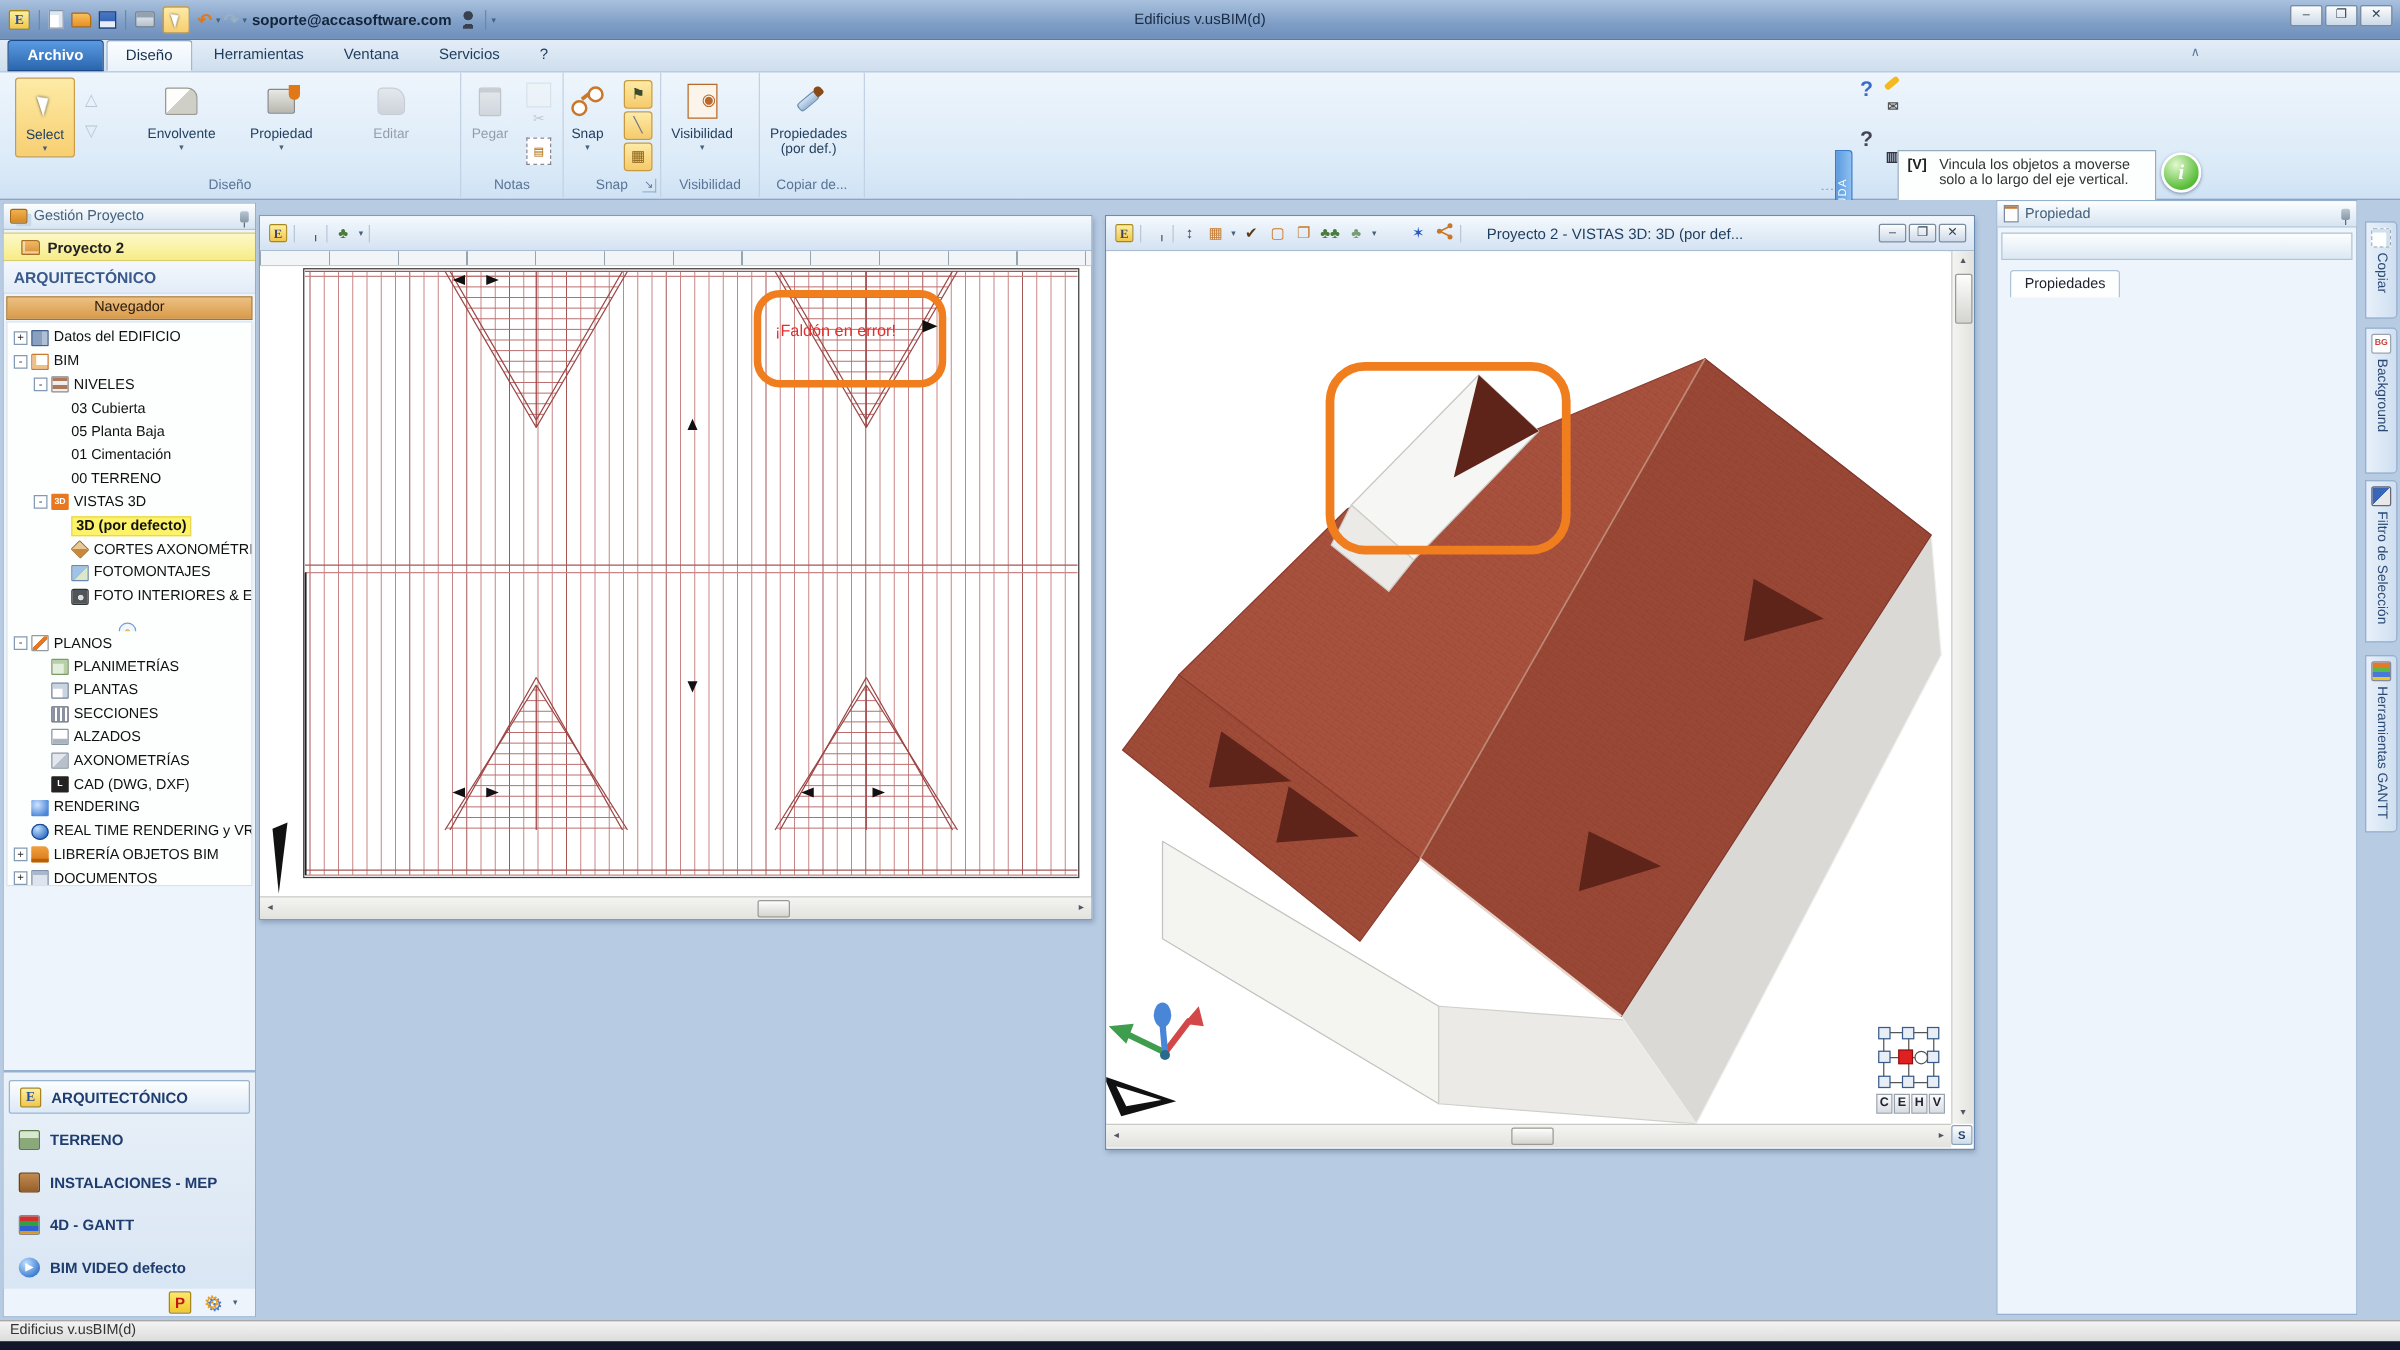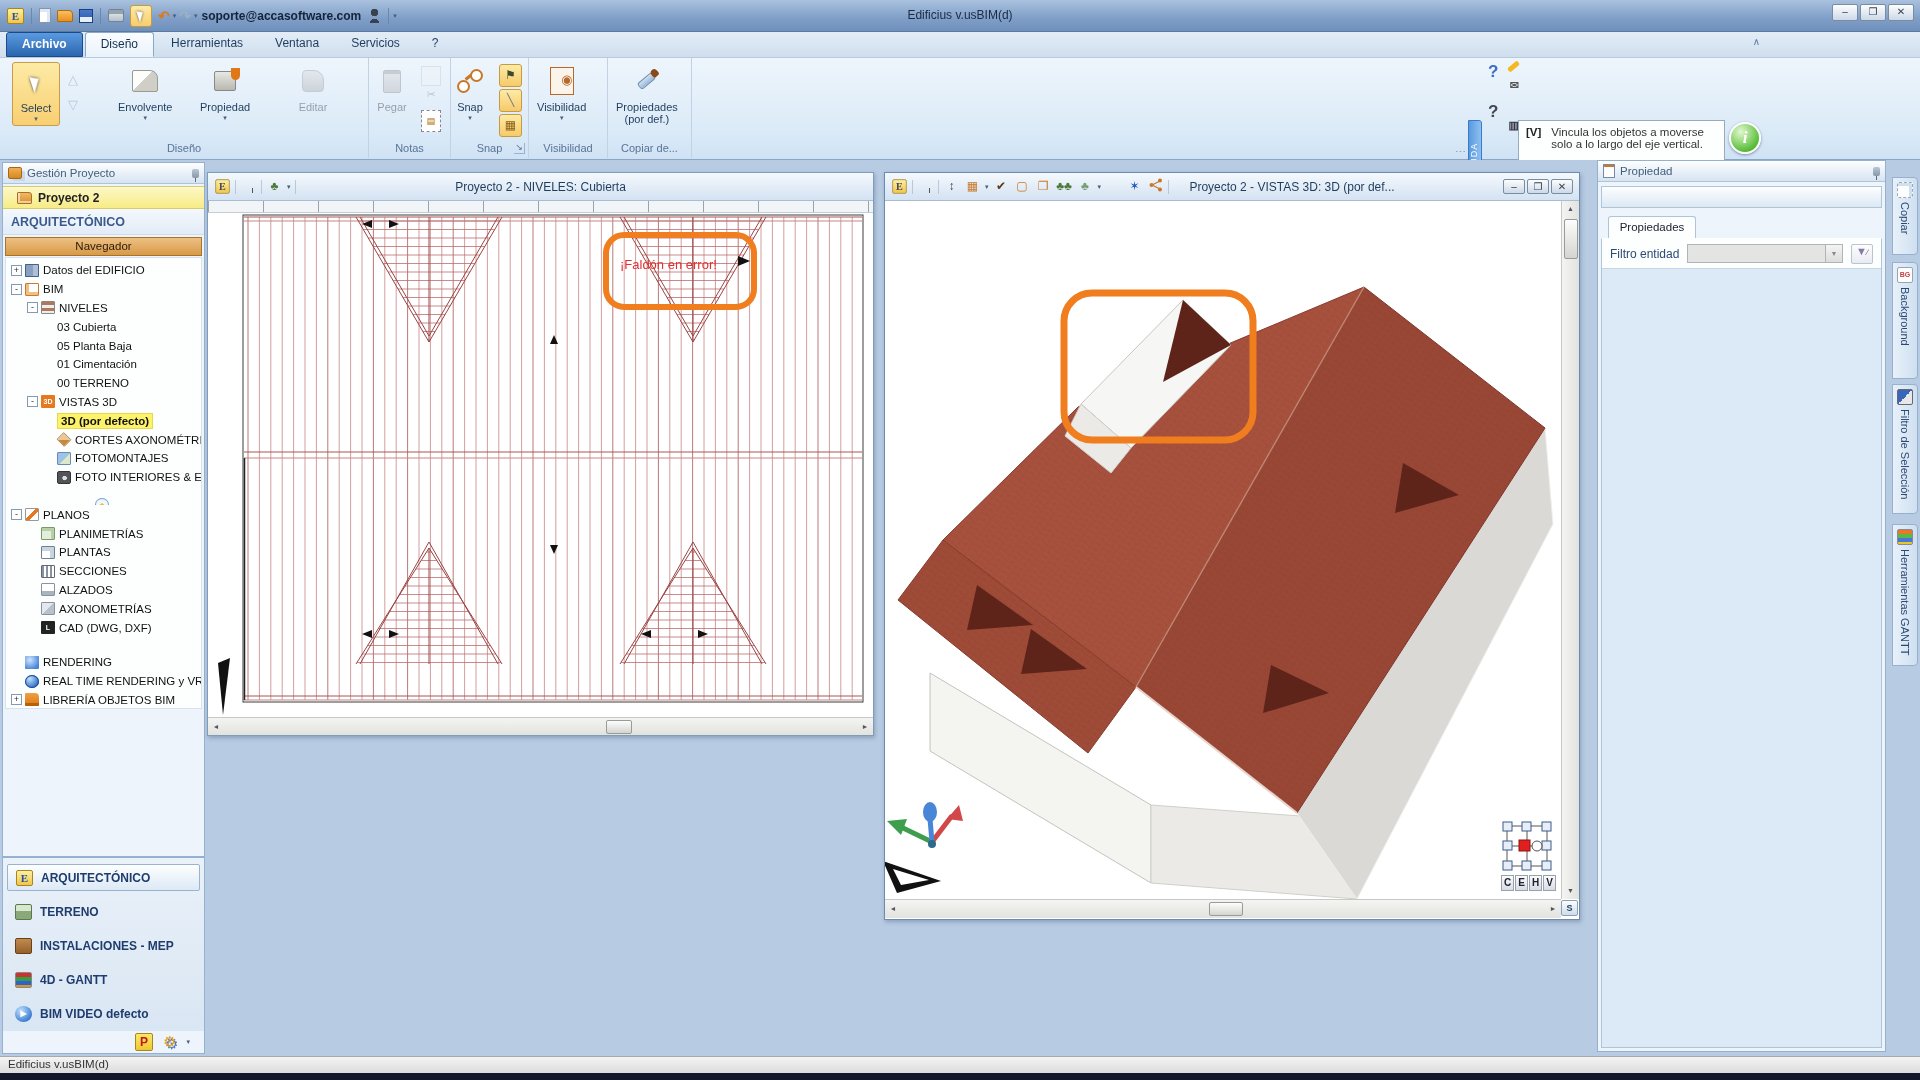--- a/index.html
+++ b/index.html
@@ -407,21 +407,21 @@
         <div class="trow" style="padding-left: 21px;">
           <span class="texp none"></span>
           <span class="ti i-axo"></span>
           <span class="tlabel">AXONOMETRÍAS</span>
         </div>
         <div class="trow" style="padding-left: 21px;">
           <span class="texp none"></span>
           <span class="ti i-cad">L</span>
           <span class="tlabel">CAD (DWG, DXF)</span>
         </div>
-        <div class="trow" style="padding-left: 5px; margin-top: 16px;">
+        <div class="trow" style="padding-left: 5px;">
           <span class="texp none"></span>
           <span class="ti i-ren"></span>
           <span class="tlabel">RENDERING</span>
         </div>
         <div class="trow" style="padding-left: 5px;">
           <span class="texp none"></span>
           <span class="ti i-glo"></span>
           <span class="tlabel">REAL TIME RENDERING y VR</span>
         </div>
         <div class="trow" style="padding-left: 5px;">
@@ -466,21 +466,20 @@
 
   <div class="vwin" style="left:207px;top:12px;width:667px;height:564px">
     <div class="wtitle">
       <span class="mic i-elogo" style="transform:scale(.85)">E</span>
       <span class="mic sep"></span>
       <span class="mic"><span class="i-pin"></span></span>
       <span class="mic sep"></span>
       <span class="mic glyph-green">♣</span>
       <span class="ddt">▾</span>
       <span class="mic sep"></span>
-      <span class="wtext">Proyecto 2 -  NIVELES: Cubierta</span>
     </div>
 
     <div style="position:absolute;left:0;top:28px;width:665px;height:12px;background:repeating-linear-gradient(90deg,#98a4b0 0 1px,#f2f5f8 1px 55px);border-bottom:1px solid #c4ccd4"></div>
 
     <svg style="position:absolute;left:0;top:40px" width="665" height="504" viewBox="0 0 665 504">
       <rect width="665" height="504" fill="#ffffff"></rect>
       <g id="plan2d">
           <rect x="35" y="2" width="620" height="487" fill="none" stroke="#3c3c3c" stroke-width="1"></rect>
           <line x1="40" y1="4" x2="40" y2="487" stroke="#a85555" stroke-width="0.8"></line>
           <line x1="51.4" y1="4" x2="51.4" y2="487" stroke="#c88585" stroke-width="0.8"></line>
@@ -783,29 +782,20 @@
   </div>
 
   <div class="abs" id="rightpanel">
     <div class="sb-head">
       <span style="width:12px;height:14px;margin-right:5px;background:#fdfdfd;border:1px solid #7a8aa0;box-shadow:inset 0 2px 0 #c87828"></span>
       <span>Propiedad</span>
       <span class="pinify"></span>
     </div>
     <div id="rp-emptybar"></div>
     <div id="rp-tab">Propiedades</div>
-    <div id="rp-content">
-      <div id="rp-filterrow">
-        <span class="lbl">Filtro entidad</span>
-        <span class="combo">
-            <span class="cbtn">▼</span>
-          </span>
-        <span class="filterbtn">▼<span style="font-size:8px;color:#667">∕</span></span>
-      </div>
-    </div>
   </div>
 
 <div class="rvtab" style="top: 17px; height: 78px;">
       <span class="vt-ic vt-copy"></span>
       <span class="vt-tx">Copiar</span>
     </div>
     <div class="rvtab" style="top: 102px; height: 117px;">
       <span class="vt-ic vt-bg">BG</span>
       <span class="vt-tx">Background</span>
     </div>

